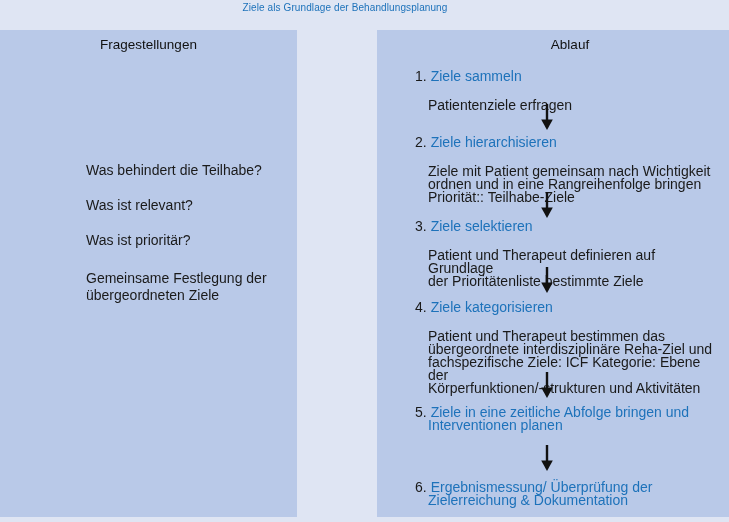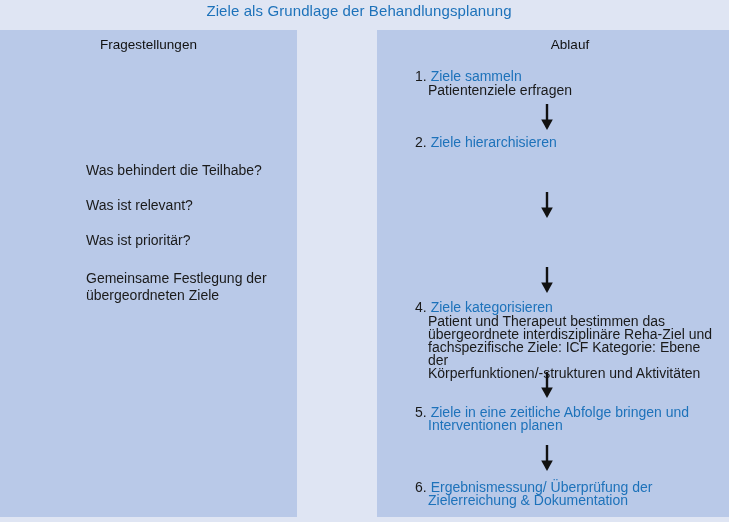--- a/index.html
+++ b/index.html
@@ -4,22 +4,22 @@
 <style>
   html,body{margin:0;padding:0;background:#dfe5f3;}
   .page{
     position:relative;width:729px;height:522px;overflow:hidden;
     background:#dfe5f3;
     font-family:"Liberation Sans",sans-serif;
     color:#1a1a1a;
     -webkit-font-smoothing:antialiased;
   }
   .title{
-    position:absolute;top:2px;left:14px;width:690px;text-align:center;
-    font-size:15px;letter-spacing:.1px;color:#1d72ba;
+    position:absolute;top:2px;left:0;width:690px;text-align:center;
+    font-size:10px;letter-spacing:.1px;color:#1d72ba;
   }
   .panel{position:absolute;top:30px;width:297px;height:487px;background:#b9c9e8;}
   .left-panel{left:0;}
   .right-panel{left:377px;width:386px;}
   .panel-header{
     position:absolute;top:7px;left:0;width:100%;text-align:center;
     font-size:13.5px;color:#111;
   }
   
   .question{
@@ -28,21 +28,21 @@
   }
   .q0{top:132px}.q1{top:167px}.q2{top:202px}.q3{top:240px}
   
   .step{
     position:absolute;left:38px;width:302px;padding-left:13px;box-sizing:border-box;
     font-size:14px;line-height:13px;
   }
   .step .line1{text-indent:-13px;}
   .step .num{color:#1a1a1a;margin-right:4px;}
   .step .label{color:#1d72ba;white-space:pre-line;}
-  .step .desc{margin-top:1px;white-space:pre-line;color:#1a1a1a;}
+  .step .desc{margin-top:16px;white-space:pre-line;color:#1a1a1a;}
   .step .desc:empty{display:none;}
   .s1{top:40px}.s2{top:106px}.s3{top:190px}.s4{top:271px}.s5{top:376px}.s6{top:451px}
   .arrow{position:absolute;left:163px;width:14px;height:26px;}
   .a1{top:74px}.a2{top:162px}.a3{top:237px}.a4{top:342px}.a5{top:415px}
 </style>
 </head>
 <body>
 
 <div class="page">
 
@@ -67,29 +67,37 @@
 
     <div class="arrow a1">
       <svg width="14" height="26" viewBox="0 0 14 26">
           <line x1="7" y1="0" x2="7" y2="17" stroke="#111111" stroke-width="2.4"></line>
           <path d="M1.2 15.5 L12.8 15.5 L7 26 Z" fill="#111111"></path>
         </svg>
     </div>
 
     <div class="step s2">
       <div class="line1"><span class="num">2.</span><span class="label">Ziele hierarchisieren</span></div>
+      <div class="desc">Ziele mit Patient gemeinsam nach Wichtigkeit
+ordnen und in eine Rangreihenfolge bringen
+Priorität:: Teilhabe-Ziele</div>
     </div>
 
     <div class="arrow a2">
       <svg width="14" height="26" viewBox="0 0 14 26">
           <line x1="7" y1="0" x2="7" y2="17" stroke="#111111" stroke-width="2.4"></line>
           <path d="M1.2 15.5 L12.8 15.5 L7 26 Z" fill="#111111"></path>
         </svg>
     </div>
 
+    <div class="step s3">
+      <div class="line1"><span class="num">3.</span><span class="label">Ziele selektieren</span></div>
+      <div class="desc">Patient und Therapeut definieren auf Grundlage
+der Prioritätenliste bestimmte Ziele</div>
+    </div>
 
     <div class="arrow a3">
       <svg width="14" height="26" viewBox="0 0 14 26">
           <line x1="7" y1="0" x2="7" y2="17" stroke="#111111" stroke-width="2.4"></line>
           <path d="M1.2 15.5 L12.8 15.5 L7 26 Z" fill="#111111"></path>
         </svg>
     </div>
 
     <div class="step s4">
       <div class="line1"><span class="num">4.</span><span class="label">Ziele kategorisieren</span></div>

